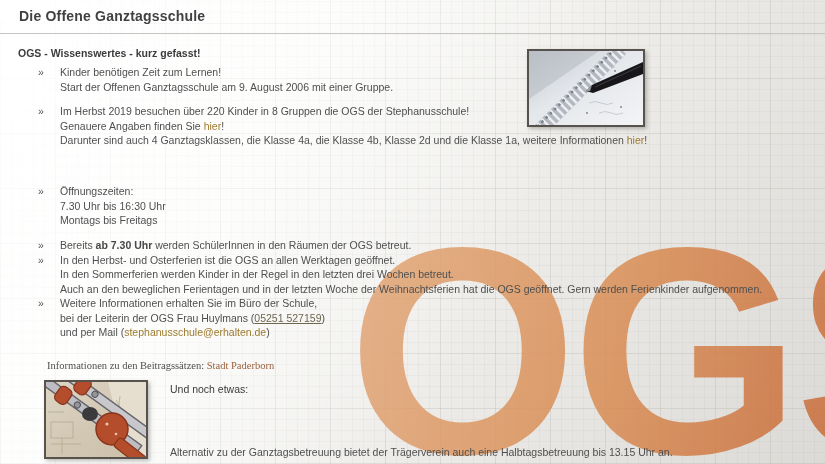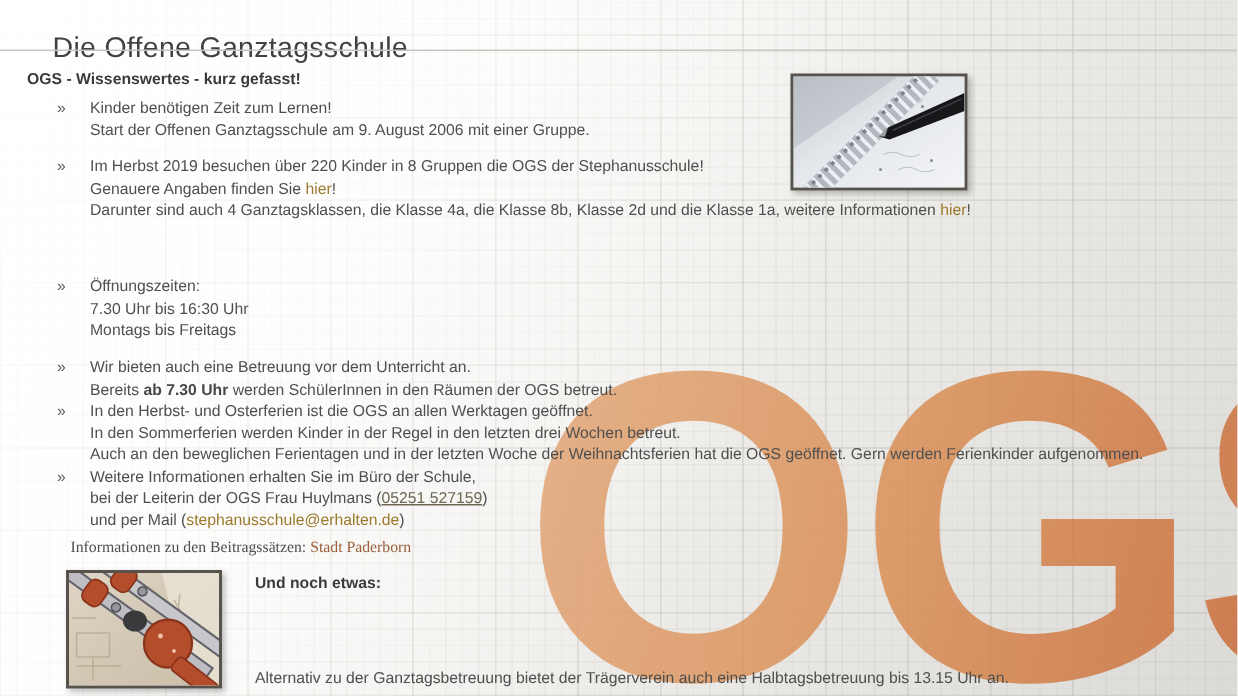--- a/index.html
+++ b/index.html
@@ -16,35 +16,35 @@
   .veil{position:absolute;inset:0;z-index:0;pointer-events:none;
     background:linear-gradient(118deg, rgba(255,255,255,0.95) 0%, rgba(255,255,255,0.55) 30%, rgba(255,255,255,0) 60%);}
   .watermark{position:absolute;left:348px;top:204px;z-index:1;white-space:nowrap;
     font-family:"Liberation Sans",sans-serif;font-weight:bold;font-size:295px;line-height:1;
     letter-spacing:-6px;opacity:0.84;color:#cf7a44;}
   @supports ((-webkit-background-clip:text) or (background-clip:text)){
     .watermark{background:linear-gradient(105deg,#e2a677 2%,#d98c52 42%,#c05727 96%);
       -webkit-background-clip:text;background-clip:text;color:transparent;}
   }
   .content{position:absolute;inset:0;z-index:2;color:#4f4f4f;font-size:10.5px;line-height:14.5px;}
-  .title{position:absolute;left:19px;top:5px;margin:16px;font-weight:normal;font-size:19px;
+  .title{position:absolute;left:19px;top:5px;margin:0;font-weight:bold;font-size:14px;
     line-height:23px;color:#414143;letter-spacing:0.2px;}
   .rule{position:absolute;left:0;top:33px;width:825px;height:0;border-top:1px solid #c7c6c2;}
   .heading{position:absolute;left:18px;top:46px;font-weight:bold;color:#3b3b3b;}
   .group{position:absolute;left:38px;}
   .g1{top:65px}.g2{top:104px}.g3{top:184px}.g456{top:238px}
   .row{display:flex;align-items:flex-start;}
   .marker{width:10px;flex:none;color:#555;}
   .lines>div{white-space:nowrap;padding-left:12px;}
   .link{color:#9c7a2d;text-decoration:none;cursor:pointer;}
   .link-phone{color:#6e6750;text-decoration:underline;cursor:pointer;}
   .link-city{color:#9a5f3c;text-decoration:none;cursor:pointer;}
   b{color:#474747;}
   .fees{position:absolute;left:47px;top:359px;white-space:nowrap;font-family:Liberation Serif, serif;}
-  .more-heading{position:absolute;left:170px;top:382px;font-weight:bold;color:#3b3b3b;}
+  .more-heading{position:absolute;left:170px;top:382px;font-weight:normal;color:#3b3b3b;}
   .more-text{position:absolute;left:170px;top:409px;white-space:nowrap;margin-top:36px;}
   .photo{position:absolute;z-index:3;border:2px solid #57524c;box-shadow:2px 2px 4px rgba(0,0,0,0.25);
     background:#e8e8ea;}
   .photo svg{display:block;}
   .photo-top{left:527px;top:49px;width:114px;height:74px;}
   .photo-bottom{left:44px;top:380px;width:100px;height:75px;}
 </style>
 </head>
 <body>
 
@@ -66,41 +66,40 @@
         </div>
       </div>
     </div>
 
     <div class="group g2">
       <div class="row">
         <span class="marker">»</span>
         <div class="lines">
           <div>Im Herbst 2019 besuchen über 220 Kinder in 8 Gruppen die OGS der Stephanusschule!</div>
           <div><span>Genauere Angaben finden Sie </span><a class="link">hier</a><span>!</span></div>
-          <div><span>Darunter sind auch 4 Ganztagsklassen, die Klasse 4a, die Klasse 8b, Klasse 2d und die Klasse 1a, weitere Informationen </span><a class="link">hier</a><span>!</span></div>
+          <div><span>Darunter sind auch 4 Ganztagsklassen, die Klasse 4a, die Klasse 4b, Klasse 2d und die Klasse 1a, weitere Informationen </span><a class="link">hier</a><span>!</span></div>
         </div>
       </div>
     </div>
 
     <div class="group g3">
       <div class="row">
         <span class="marker">»</span>
         <div class="lines">
           <div>Öffnungszeiten:</div>
           <div>7.30 Uhr bis 16:30 Uhr</div>
           <div>Montags bis Freitags</div>
         </div>
       </div>
     </div>
 
     <div class="group g456">
       <div class="row">
         <span class="marker">»</span>
         <div class="lines">
-          <div>Wir bieten auch eine Betreuung vor dem Unterricht an.</div>
           <div><span>Bereits </span><b>ab 7.30 Uhr</b><span> werden SchülerInnen in den Räumen der OGS betreut.</span></div>
         </div>
       </div>
       <div class="row">
         <span class="marker">»</span>
         <div class="lines">
           <div>In den Herbst- und Osterferien ist die OGS an allen Werktagen geöffnet.</div>
           <div>In den Sommerferien werden Kinder in der Regel in den letzten drei Wochen betreut.</div>
           <div>Auch an den beweglichen Ferientagen und in der letzten Woche der Weihnachtsferien hat die OGS geöffnet. Gern werden Ferienkinder aufgenommen.</div>
         </div>

